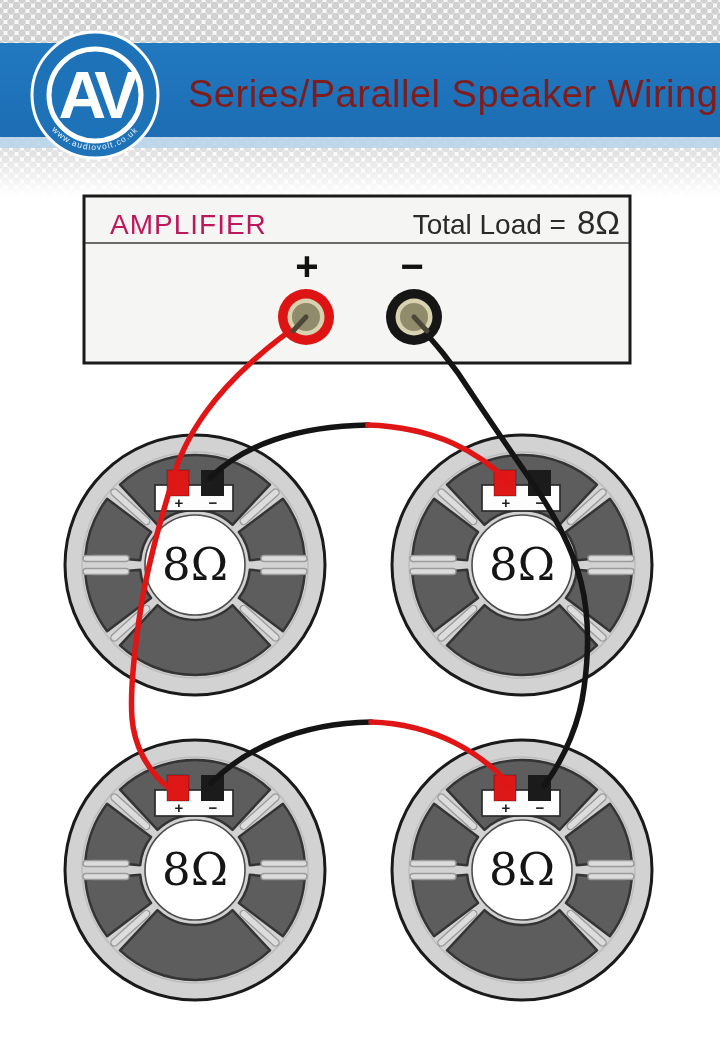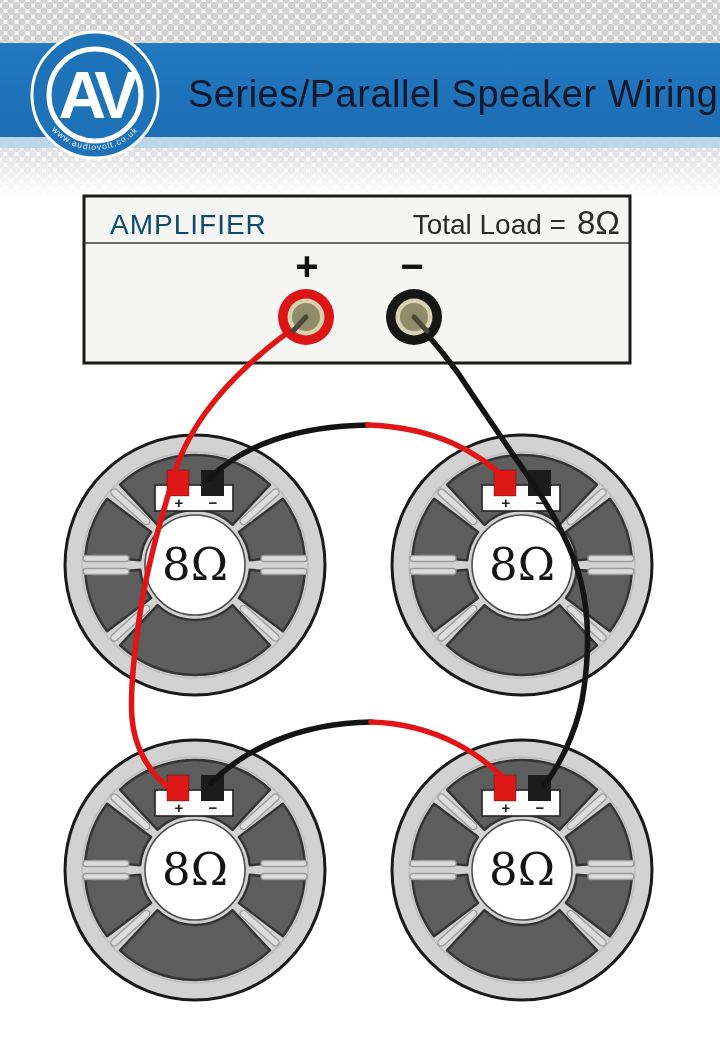--- a/index.html
+++ b/index.html
@@ -27,33 +27,33 @@
     position:absolute;left:0;top:43px;width:720px;height:94px;
     background:linear-gradient(#2279c0,#1c6db3);
   }
   .header-edge{
     position:absolute;left:0;top:137px;width:720px;height:11px;
     background:#b9d5eb;opacity:.9;
   }
   .page-title{
     position:absolute;left:188px;top:73px;width:525px;
     font-size:38px;font-weight:500;letter-spacing:.5px;
-    color:#0f172a;white-space:nowrap;
+    color:#7f1d1d;white-space:nowrap;
   }
   .logo-svg{position:absolute;left:25px;top:25px;}
   
   .diagram{position:absolute;left:0;top:0;}
   .wedge{fill:#5d5d5d;stroke:#343434;stroke-width:2.5;stroke-linejoin:round;}
   .slot{fill:#dcdcdc;stroke:#9b9b9b;stroke-width:1.4;}
   .wire{fill:none;stroke-linecap:round;stroke-width:5.5;}
   .wire-red{stroke:#e01616;}
   .wire-black{stroke:#141414;}
   
   .ovl{position:absolute;white-space:nowrap;}
-  .amp-name{left:110px;top:209px;font-size:28px;letter-spacing:1px;color:#0c4a6e;}
+  .amp-name{left:110px;top:209px;font-size:28px;letter-spacing:1px;color:#be185d;}
   .total-load{left:330px;top:204px;width:290px;display:flex;justify-content:flex-end;align-items:baseline;gap:11px;color:#2a2a2a;}
   .total-load .lbl{font-size:28px;}
   .total-load .val{font-size:33px;font-weight:500;}
   .amp-sign{width:40px;text-align:center;font-size:40px;font-weight:700;color:#111;}
   .amp-plus{left:287px;top:244px;}
   .amp-minus{left:392px;top:244px;}
   .spk-label{
     width:120px;text-align:center;font-size:45px;line-height:56px;
     font-family:"DejaVu Serif", serif;color:#151515;
   }

